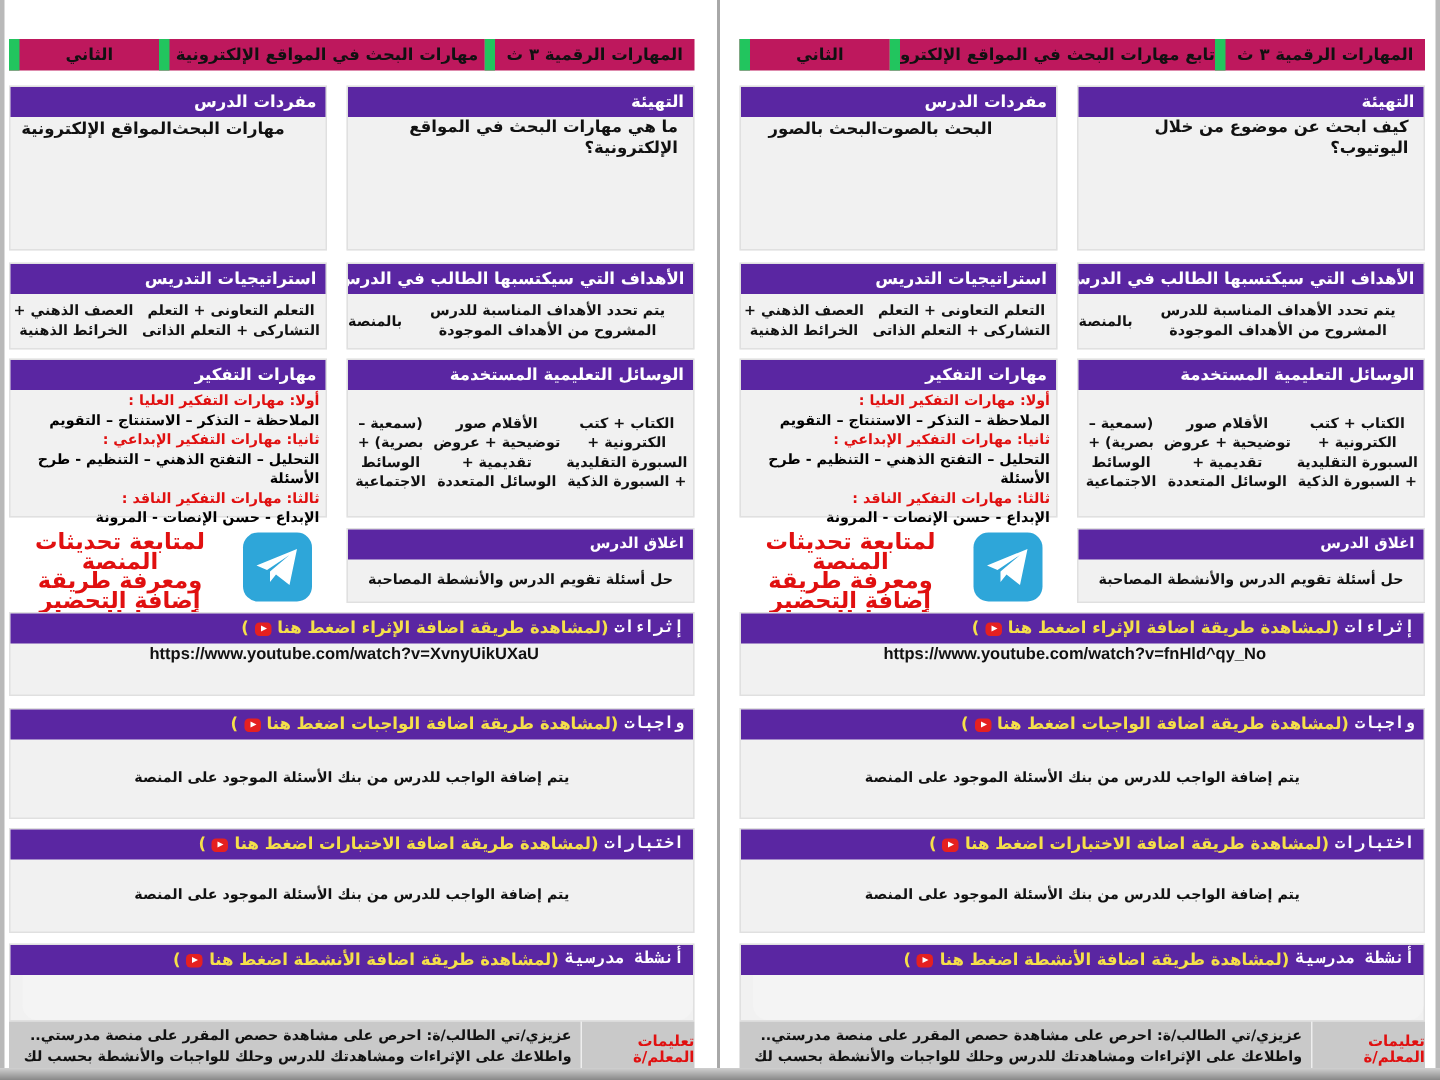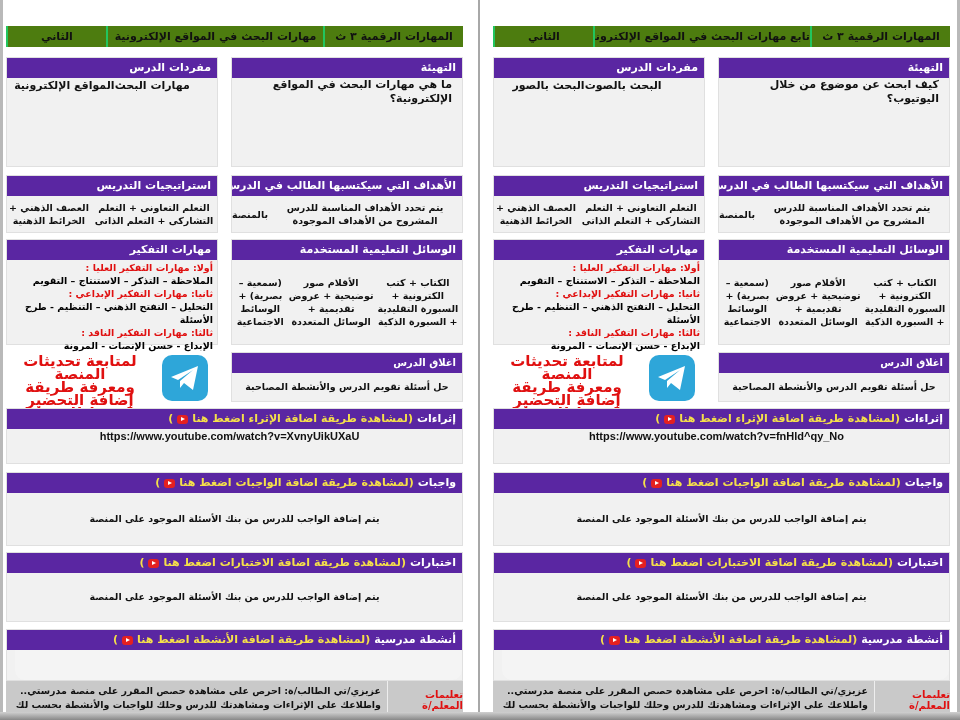--- a/index.html
+++ b/index.html
@@ -10,42 +10,42 @@
     direction: rtl;
   }
   .page.left { left: 0; border-left: 3px solid #b9b9b9; }
   .page.right { left: 490px; border-right: 3px solid #b9b9b9; }
   .divider { position: absolute; left: 478px; top: 0; width: 2px; height: 720px; background: #a8a8a8; }
   .bottom-shade { position: absolute; left: 0; top: 712px; width: 960px; height: 8px; background: linear-gradient(#d0d0d0,#888); }
   .hdr-table { position: absolute; top: 5px; right: 7px; width: 457px; height: 42px; }
   .hdr-row { display: flex; height: 21px; }
   .hdr-cell { font-size: 11px; font-weight: bold; text-align: center; line-height: 21px; white-space: nowrap; overflow: hidden; }
   .hdr-row.top .hdr-cell { background: #5a26a2; color: #fff; border-left: 1px solid #ffffff; margin-top: 40px; }
-  .hdr-row.bot .hdr-cell { background: #4d7c0f; color: #111; border-left: 2px solid #22c55e; }
+  .hdr-row.bot .hdr-cell { background: #be185d; color: #111; border-left: 7px solid #22c55e; }
   .c1 { width: 100px; } .c2 { width: 217px; } .c3 { width: 140px; }
 
   .box { position: absolute; background: #f1f1f1; border: 1px solid #e0e0e0; }
   .box-title {
     background: #5a26a2; color: #fff; font-size: 11px; font-weight: bold;
     height: 20px; line-height: 20px; padding-right: 6px; white-space: nowrap; overflow: hidden;
   }
   .box-body {
     font-size: 10px; font-weight: bold; color: #111; text-align: center;
     display: flex; flex-direction: row; justify-content: center; align-items: center;
     line-height: 14px;
   }
   .body-right { align-items: flex-start; padding-right: 10px; text-align: right; }
   .red { color: #e01010; }
   .think-line { font-size: 9.5px; line-height: 13px; font-weight: bold; }
 
   .wide-title {
     color: #f5e04a; font-size: 11px; font-weight: bold; height: 20px; line-height: 20px;
     padding-right: 6px; background: #5a26a2; white-space: nowrap; display: flex; align-items: center;
   }
-  .wide-title .plain { color: #ffffff; margin-left: 4px; }
+  .wide-title .plain { color: #ffffff; margin-left: 4px; font-family: Liberation Mono, monospace; }
   .yt { display: inline-block; width: 11px; height: 9px; background: #e52020; border-radius: 3px; margin: 0 4px; position: relative; vertical-align: middle; }
   .yt::after { content: ""; position: absolute; left: 4px; top: 2px; border-left: 4px solid #fff; border-top: 2.5px solid transparent; border-bottom: 2.5px solid transparent; }
 
   .tg-wrap { position: absolute; width: 46px; height: 46px; border-radius: 10px; background: #2ea6d9; display: flex; align-items: center; justify-content: center; }
   .tg-text { position: absolute; font-size: 15px; font-weight: bold; color: #e01010; text-align: center; line-height: 13px; }
 
   .url { font-family: "Liberation Sans", sans-serif; font-size: 11px; font-weight: bold; direction: ltr; }
 
   .notes { position: absolute; display: flex; height: 37px; background: #c9c9c9; }
   .notes-label { width: 76px; color: #e01010; font-size: 10px; font-weight: bold; display: flex; align-items: center; justify-content: center; border-left: 1px solid #eee; }

